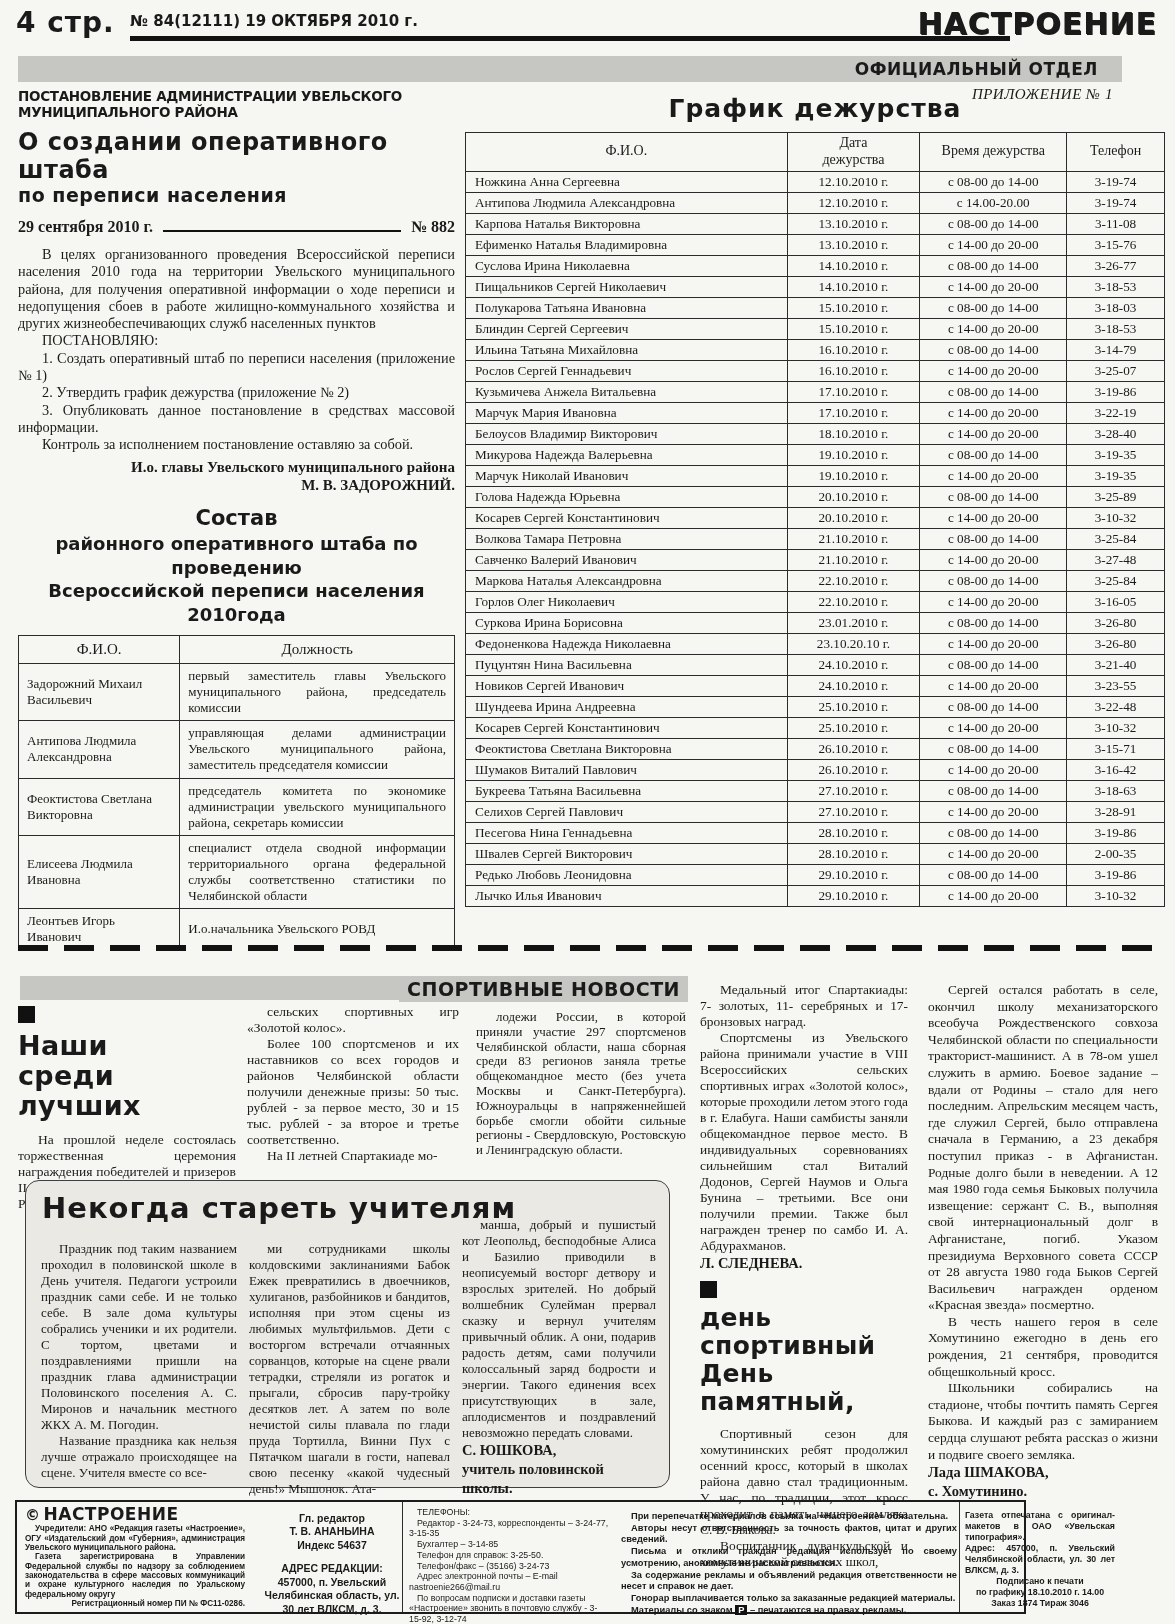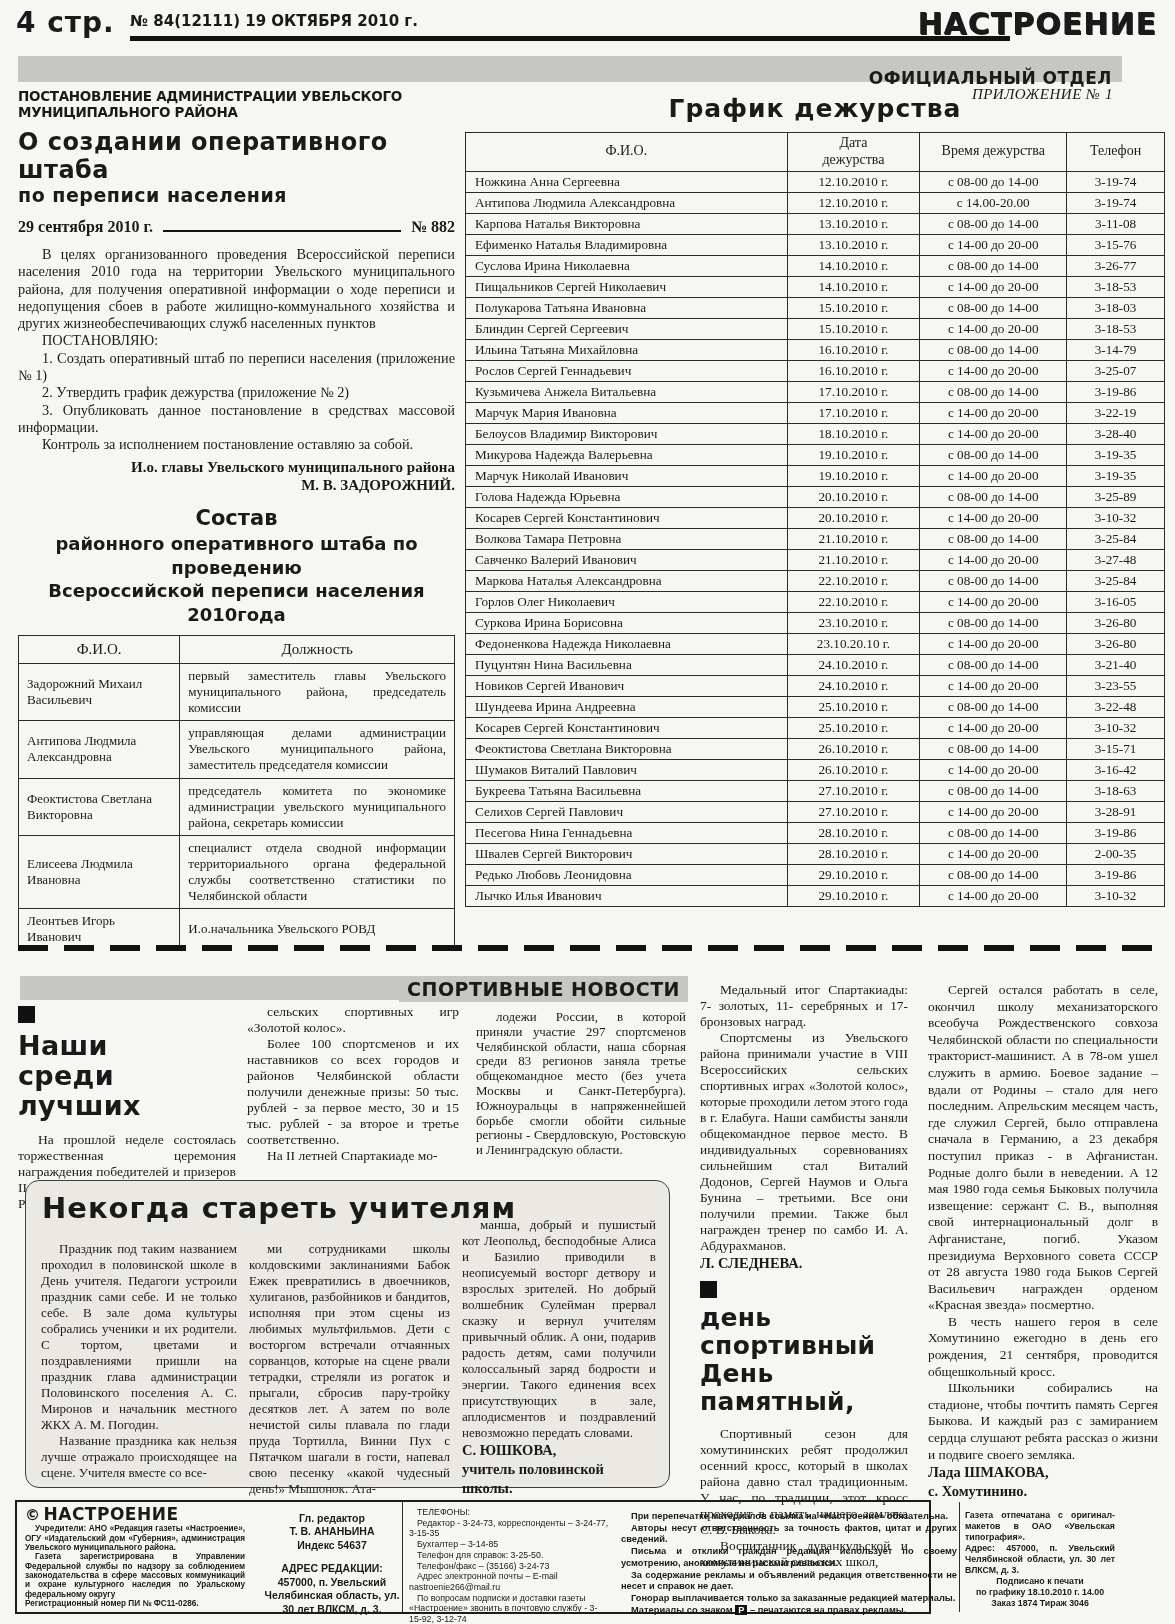--- a/index.html
+++ b/index.html
@@ -11,21 +11,21 @@
   }
   .abs { position:absolute; }
   .sans { font-family:"DejaVu Sans","Liberation Sans",sans-serif; }
 
   
   .page-num { left:16px; top:6px; font-size:28px; font-weight:900; letter-spacing:1px; }
   .issue-line { left:130px; top:12px; width:880px; text-align:left; font-size:15px; font-weight:700; }
   .head-rule { left:130px; top:36px; width:880px; height:5px; background:#121212; }
   .masthead { right:18px; top:6px; font-size:30px; font-weight:900; letter-spacing:1px; text-shadow:1px 1px 0 #1a1a1a; }
   .official-band { left:18px; top:56px; width:1104px; height:26px; background:#c6c6c3; }
-  .official-band span { float:right; line-height:26px; padding-right:10px; font-size:17px; font-weight:900; letter-spacing:.5px;margin-top:9px; }
+  .official-band span { float:right; line-height:26px; padding-right:24px; font-size:17px; font-weight:900; letter-spacing:.5px; }
   .appendix { right:62px; top:86px; font-style:italic; font-size:15px; letter-spacing:.5px; }
 
   
   .decree { left:18px; top:88px; width:437px; height:858px; overflow:hidden; }
   .kicker { font-size:13.5px; font-weight:800; letter-spacing:-0.3px; }
   .d-title1 { margin-top:8px; font-size:24px; font-weight:900; letter-spacing:.5px; }
   .d-title2 { font-size:19px; font-weight:900; letter-spacing:.5px; }
   .date-line { display:flex; align-items:flex-end; margin:12px 0 10px; font-size:16px; font-weight:700; }
   .date-line .fill { flex:1; border-bottom:2.5px solid #111; margin:0 10px 4px; }
   .decree p { font-size:14.3px; line-height:1.21; text-align:justify; text-indent:24px; }
@@ -75,29 +75,29 @@
   .tbox { left:25px; top:1180px; width:645px; height:308px; background:#ebe9e3;
     border:1.6px solid #3f3f3f; border-radius:14px; }
   .tbox-title { position:absolute; left:16px; top:10px; font-size:29px; font-weight:900; letter-spacing:1px; }
   .tcol { position:absolute; font-size:13px; line-height:16px; }
   .tcol p { text-align:justify; text-indent:18px; }
   .tcA { left:15px;  top:60px; width:196px; }
   .tcB { left:223px; top:60px; width:201px; }
   .tcC { left:436px; top:36px; width:194px; }
 
   
-  .footer { left:15px; top:1500px; width:916px; height:114px; border:2px solid #1c1c1c;
+  .footer { left:15px; top:1500px; width:1011px; height:114px; border:2px solid #1c1c1c;
     font-family:"Liberation Sans","DejaVu Sans",sans-serif; }
   .fdiv { position:absolute; top:0; bottom:0; border-left:1.5px solid #2c2c2c; }
   .fb { position:absolute; }
   .f-logo { font-size:17px; font-weight:900; letter-spacing:.5px; font-family:"DejaVu Sans",sans-serif; }
   .f-logo .copy { font-size:15px; font-weight:900; margin-right:3px; }
   .fb1 { left:8px; top:3px; width:220px; font-size:8.2px; font-weight:700; line-height:1.14; }
   .fb1 p { text-align:justify; text-indent:10px; }
-  .fb1 .regnum { text-align:left; text-indent:0; }
+  .fb1 .regnum { text-align:right; text-indent:0; }
   .fb2 { left:244px; top:10px; width:142px; font-size:10.5px; font-weight:700; line-height:1.28; text-align:center; }
   .fb2 .gap { height:10px; }
   .fb3 { left:392px; top:5px; width:200px; font-size:8.8px; line-height:1.22; }
   .fb3 div { text-indent:8px; }
   .fb4 { left:604px; top:9px; width:336px; font-size:9.3px; font-weight:700; line-height:1.26; }
   .fb4 p { text-indent:10px; text-align:justify; }
   .fb4 .pmark { background:#111; color:#fff; padding:0 3px; font-weight:900; }
   .fb5 { left:948px; top:8px; width:150px; font-size:8.8px; font-weight:700; line-height:1.25; }
   .fb5 .j { text-align:justify; }
   .fb5 .c { text-align:center; }
@@ -347,21 +347,21 @@
 
           <tr>
             <td class="c-name">Горлов Олег Николаевич</td>
             <td>22.10.2010 г.</td>
             <td>с 14-00 до 20-00</td>
             <td>3-16-05</td>
           </tr>
 
           <tr>
             <td class="c-name">Суркова Ирина Борисовна</td>
-            <td>23.10.2010 г.</td>
+            <td>23.01.2010 г.</td>
             <td>с 08-00 до 14-00</td>
             <td>3-26-80</td>
           </tr>
 
           <tr>
             <td class="c-name">Федоненкова Надежда Николаевна</td>
             <td>23.10.20.10 г.</td>
             <td>с 14-00 до 20-00</td>
             <td>3-26-80</td>
           </tr>

